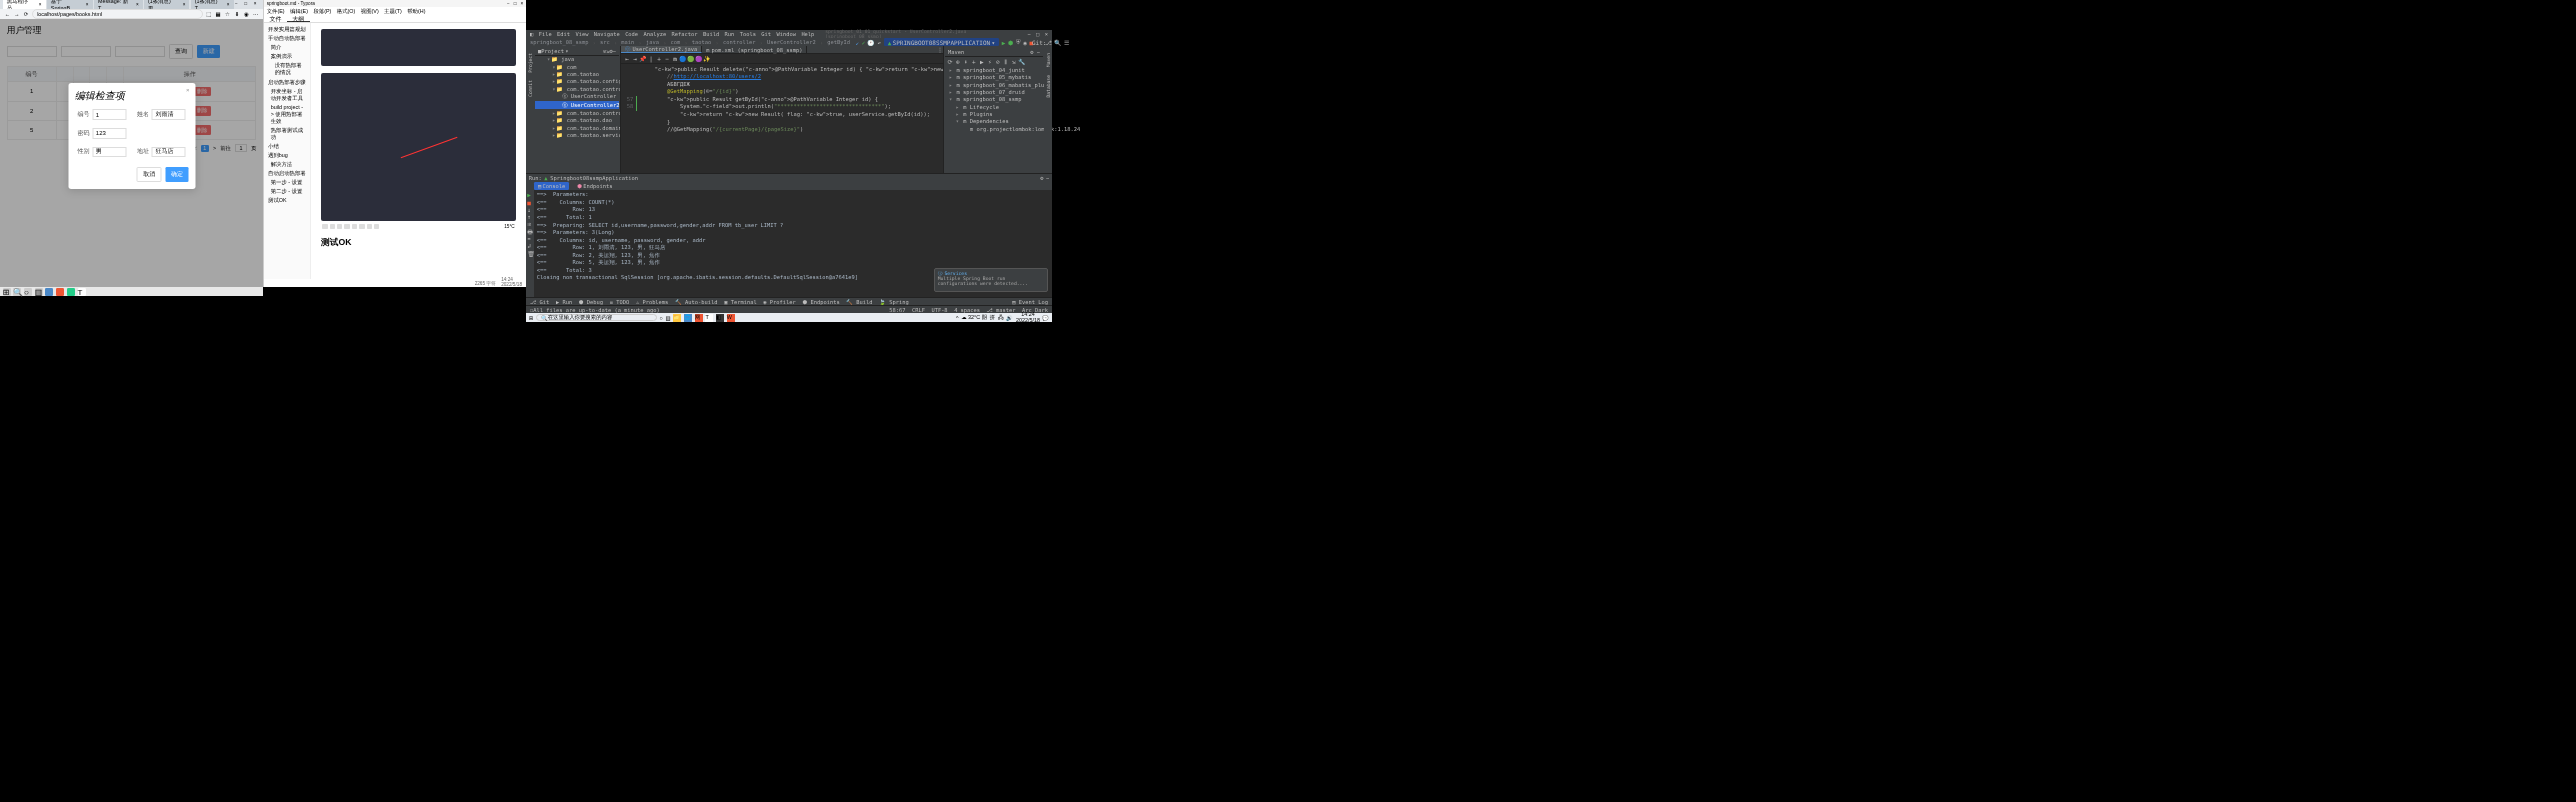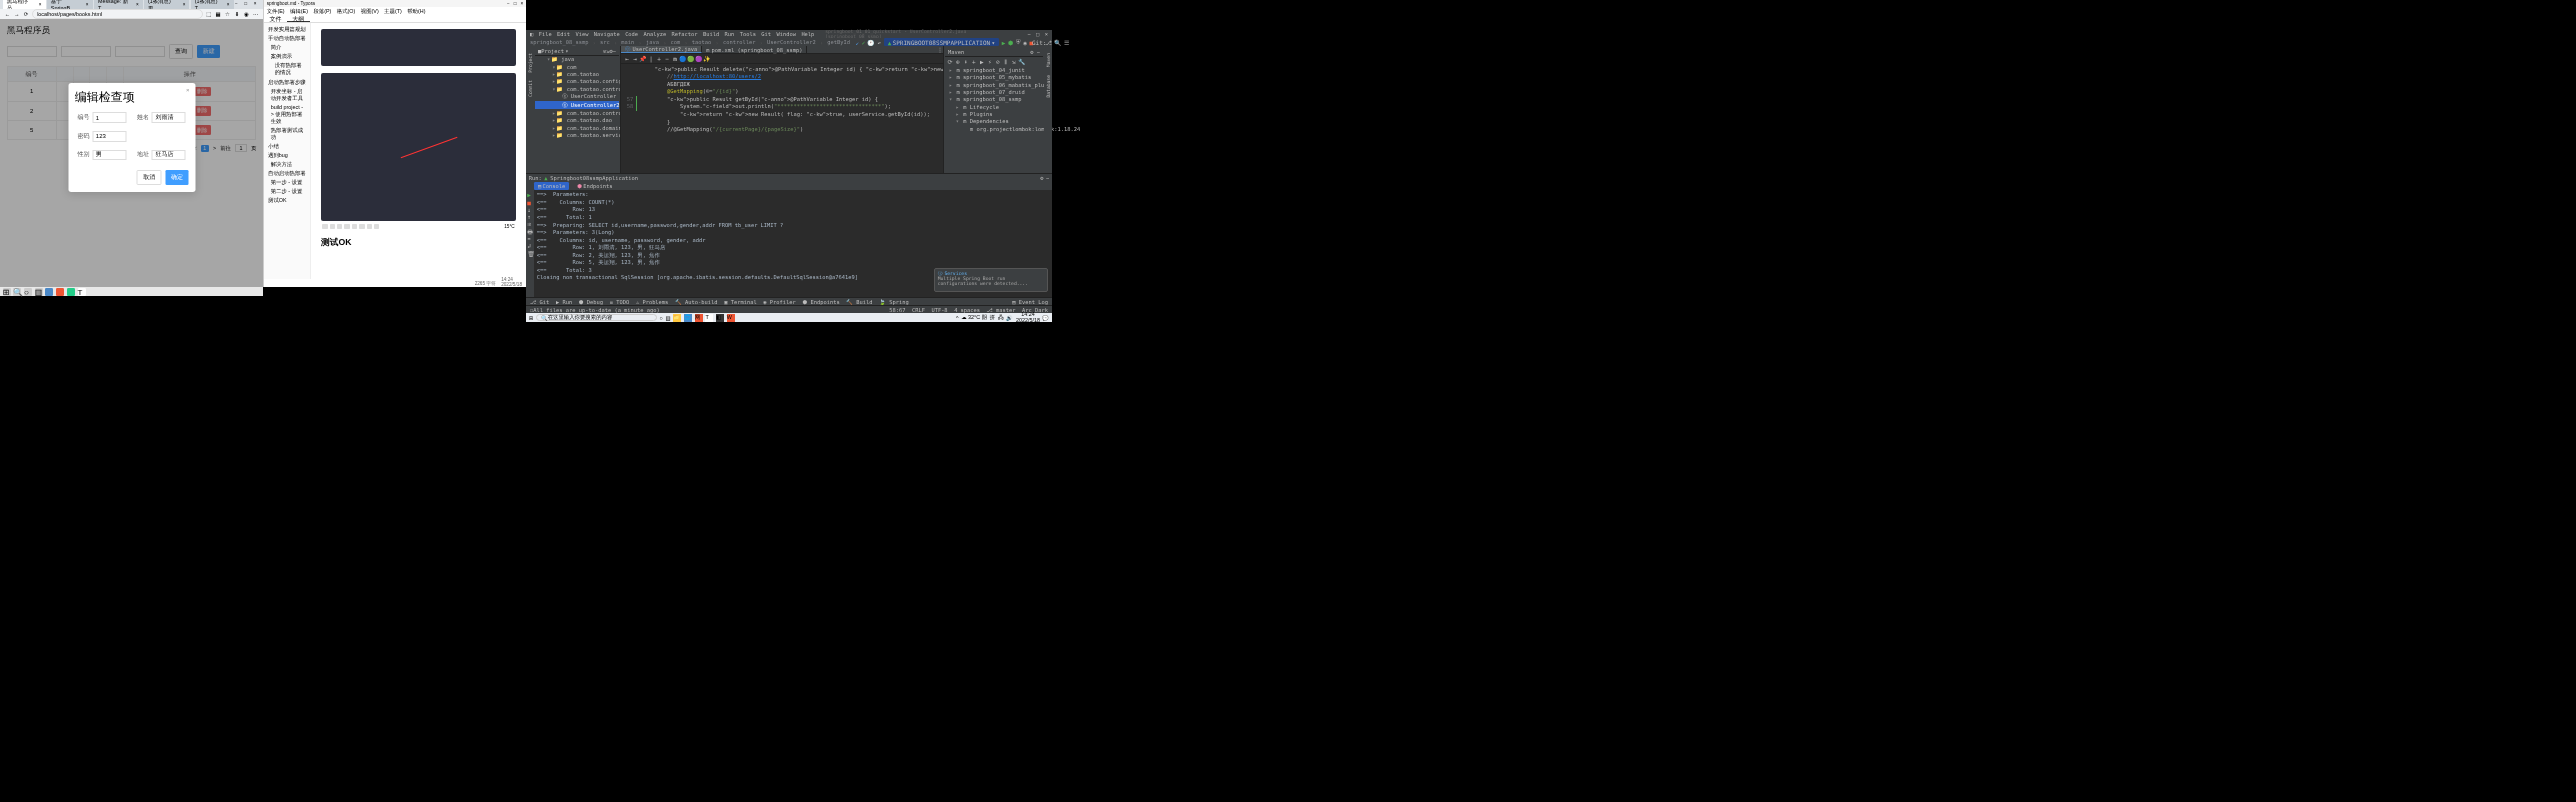--- a/index.html
+++ b/index.html
@@ -24,21 +24,21 @@
     .filter-input { border: 0.7px solid #ddd; padding: 1.3px 2.7px; font-size: 6px; width: 50px; }
     .btn-primary { background: #409eff; color: #fff; border: none; border-radius: 1.3px; padding: 2px 5.4px; font-size: 6px; }
     .btn-plain { background: #fff; border: 0.7px solid #ddd; border-radius: 1.3px; padding: 2px 5.4px; font-size: 6px; }
     .table { width: 100%; border-collapse: collapse; position: relative; }
     .table th, .table td { border: 0.7px solid #eee; padding: 2.7px; text-align: center; font-size: 6px; }
     .table th { background: #f5f7fa; font-weight: normal; color: #555; }
     .btn-danger { background: #f56c6c; color: #fff; border: none; border-radius: 1.3px; padding: 1.3px 4px; font-size: 5.4px; }
     .pagination { display: flex; justify-content: flex-end; gap: 4px; align-items: center; margin-top: 4px; font-size: 5.4px; position: relative; }
     
     .modal { position: absolute; left: 50%; top: 64px; transform: translateX(-50%); width: 127px; background: #fff; border-radius: 2.7px; box-shadow: 0 1.3px 8px rgba(0,0,0,0.15); padding: 6.7px; z-index: 2; }
-    .modal-title { font-size: 12px; margin-bottom: 6px; }
+    .modal-title { font-size: 10px; margin-bottom: 6px; font-style: italic; }
     .modal-close { position: absolute; right: 5.4px; top: 4px; font-size: 6px; color: #999; }
     .modal-row { display: flex; margin-bottom: 8px; gap: 5.4px; }
     .modal-field { display: flex; align-items: center; gap: 2.7px; flex: 1; }
     .modal-label { font-size: 6px; color: #555; width: 14.8px; text-align: right; }
     .modal-input { border: 0.7px solid #ddd; padding: 1.3px 2.7px; font-size: 6px; width: 34px; }
     .modal-footer { display: flex; justify-content: flex-end; gap: 4px; margin-top: 10px; }
     
     .taskbar-left { position: absolute; left: 0; top: 287px; width: 263px; height: 9.4px; background: #e8e8e8; display: flex; align-items: center; padding: 0 2.7px; gap: 2.7px; }
     .taskbar-left .tbi { width: 8px; height: 8px; background: #ccc; border-radius: 1.3px; }
     
@@ -155,21 +155,21 @@
     <span class="addr-url">localhost/pages/books.html</span>
     <span class="addr-icon">⬚</span>
     <span class="addr-icon">▦</span>
     <span class="addr-icon">☆</span>
     <span class="addr-icon">⬇</span>
     <span class="addr-icon">◉</span>
     <span class="addr-icon">⋯</span>
   </div>
   <div class="page-content">
     <div class="page-overlay"></div>
-    <div class="page-title">黑马程序员</div>
+    <div class="page-title">用户管理</div>
     <div class="filter-row">
       <input class="filter-input" style="">
       <input class="filter-input" style="">
       <input class="filter-input" style="">
       <button class="btn-plain">查询</button>
       <button class="btn-primary">新建</button>
     </div>
     <table class="table">
       <tbody>
           <tr>

